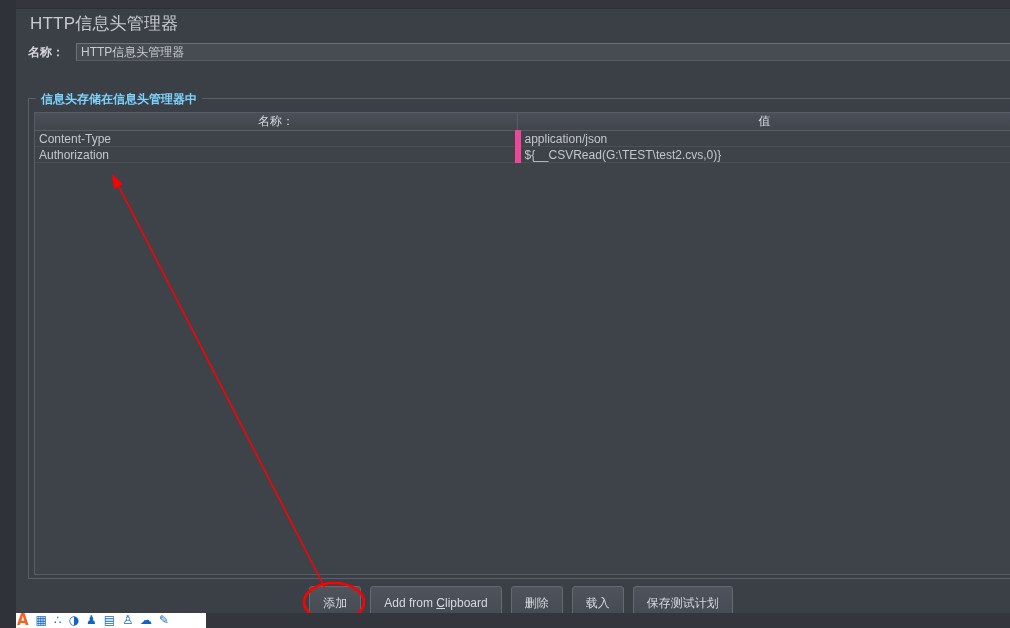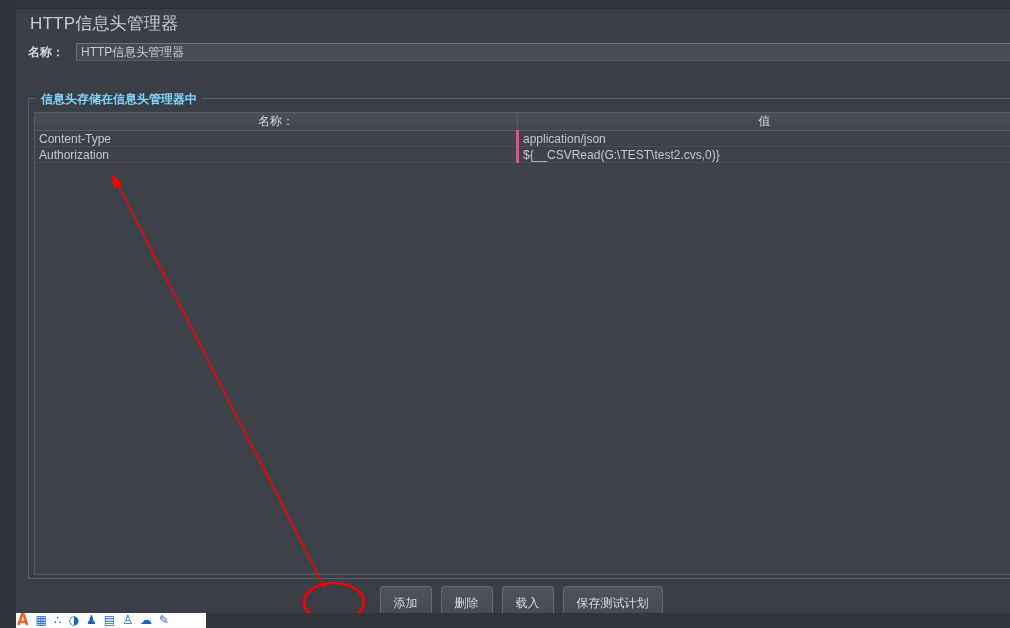--- a/index.html
+++ b/index.html
@@ -114,21 +114,21 @@
     color: #d4d8de;
     font-size: 12px;
     font-weight: normal;
     height: 17px;
     padding: 0;
     text-align: center;
   }
   table.hdr-table th:last-child { border-right: none; }
   table.hdr-table td {
     border-bottom: 1px solid #4a4e56;
-    border-right: 3px solid #ec4899;
+    border-right: 6px solid #ec4899;
     color: #c3c7cd;
     font-size: 12px;
     height: 15px;
     padding: 0 0 0 4px;
     white-space: nowrap;
     overflow: hidden;
     background: #3e4249;
   }
   table.hdr-table td:last-child { border-right: none; margin-left: 6px; }
   .col-name { width: 482px; }
@@ -235,20 +235,21 @@
           <tr>
             <td class="col-name">Authorization</td>
             <td>${__CSVRead(G:\TEST\test2.cvs,0)}</td>
           </tr>
         </tbody>
     </table>
   </div>
 
   <div class="btn-bar">
     <button class="btn">添加</button>
+    <button class="btn"><span>Add from </span><u>C</u><span>lipboard</span></button>
     <button class="btn">删除</button>
     <button class="btn">载入</button>
     <button class="btn">保存测试计划</button>
   </div>
 
   <svg class="annot" viewBox="0 0 1010 628">
     <line id="annot-line" stroke="#ff0000" stroke-width="1.6" x1="309" y1="588" x2="100" y2="181"></line>
     <polygon id="annot-head" fill="#ff0000" points="96,174 106.85097497363013,184.16151278706337 97.95884583847005,188.73644879138487"></polygon>
     <ellipse id="annot-ellipse" fill="none" stroke="#ff0000" stroke-width="2.6" cx="318" cy="602" rx="30" ry="19"></ellipse>
   </svg>

